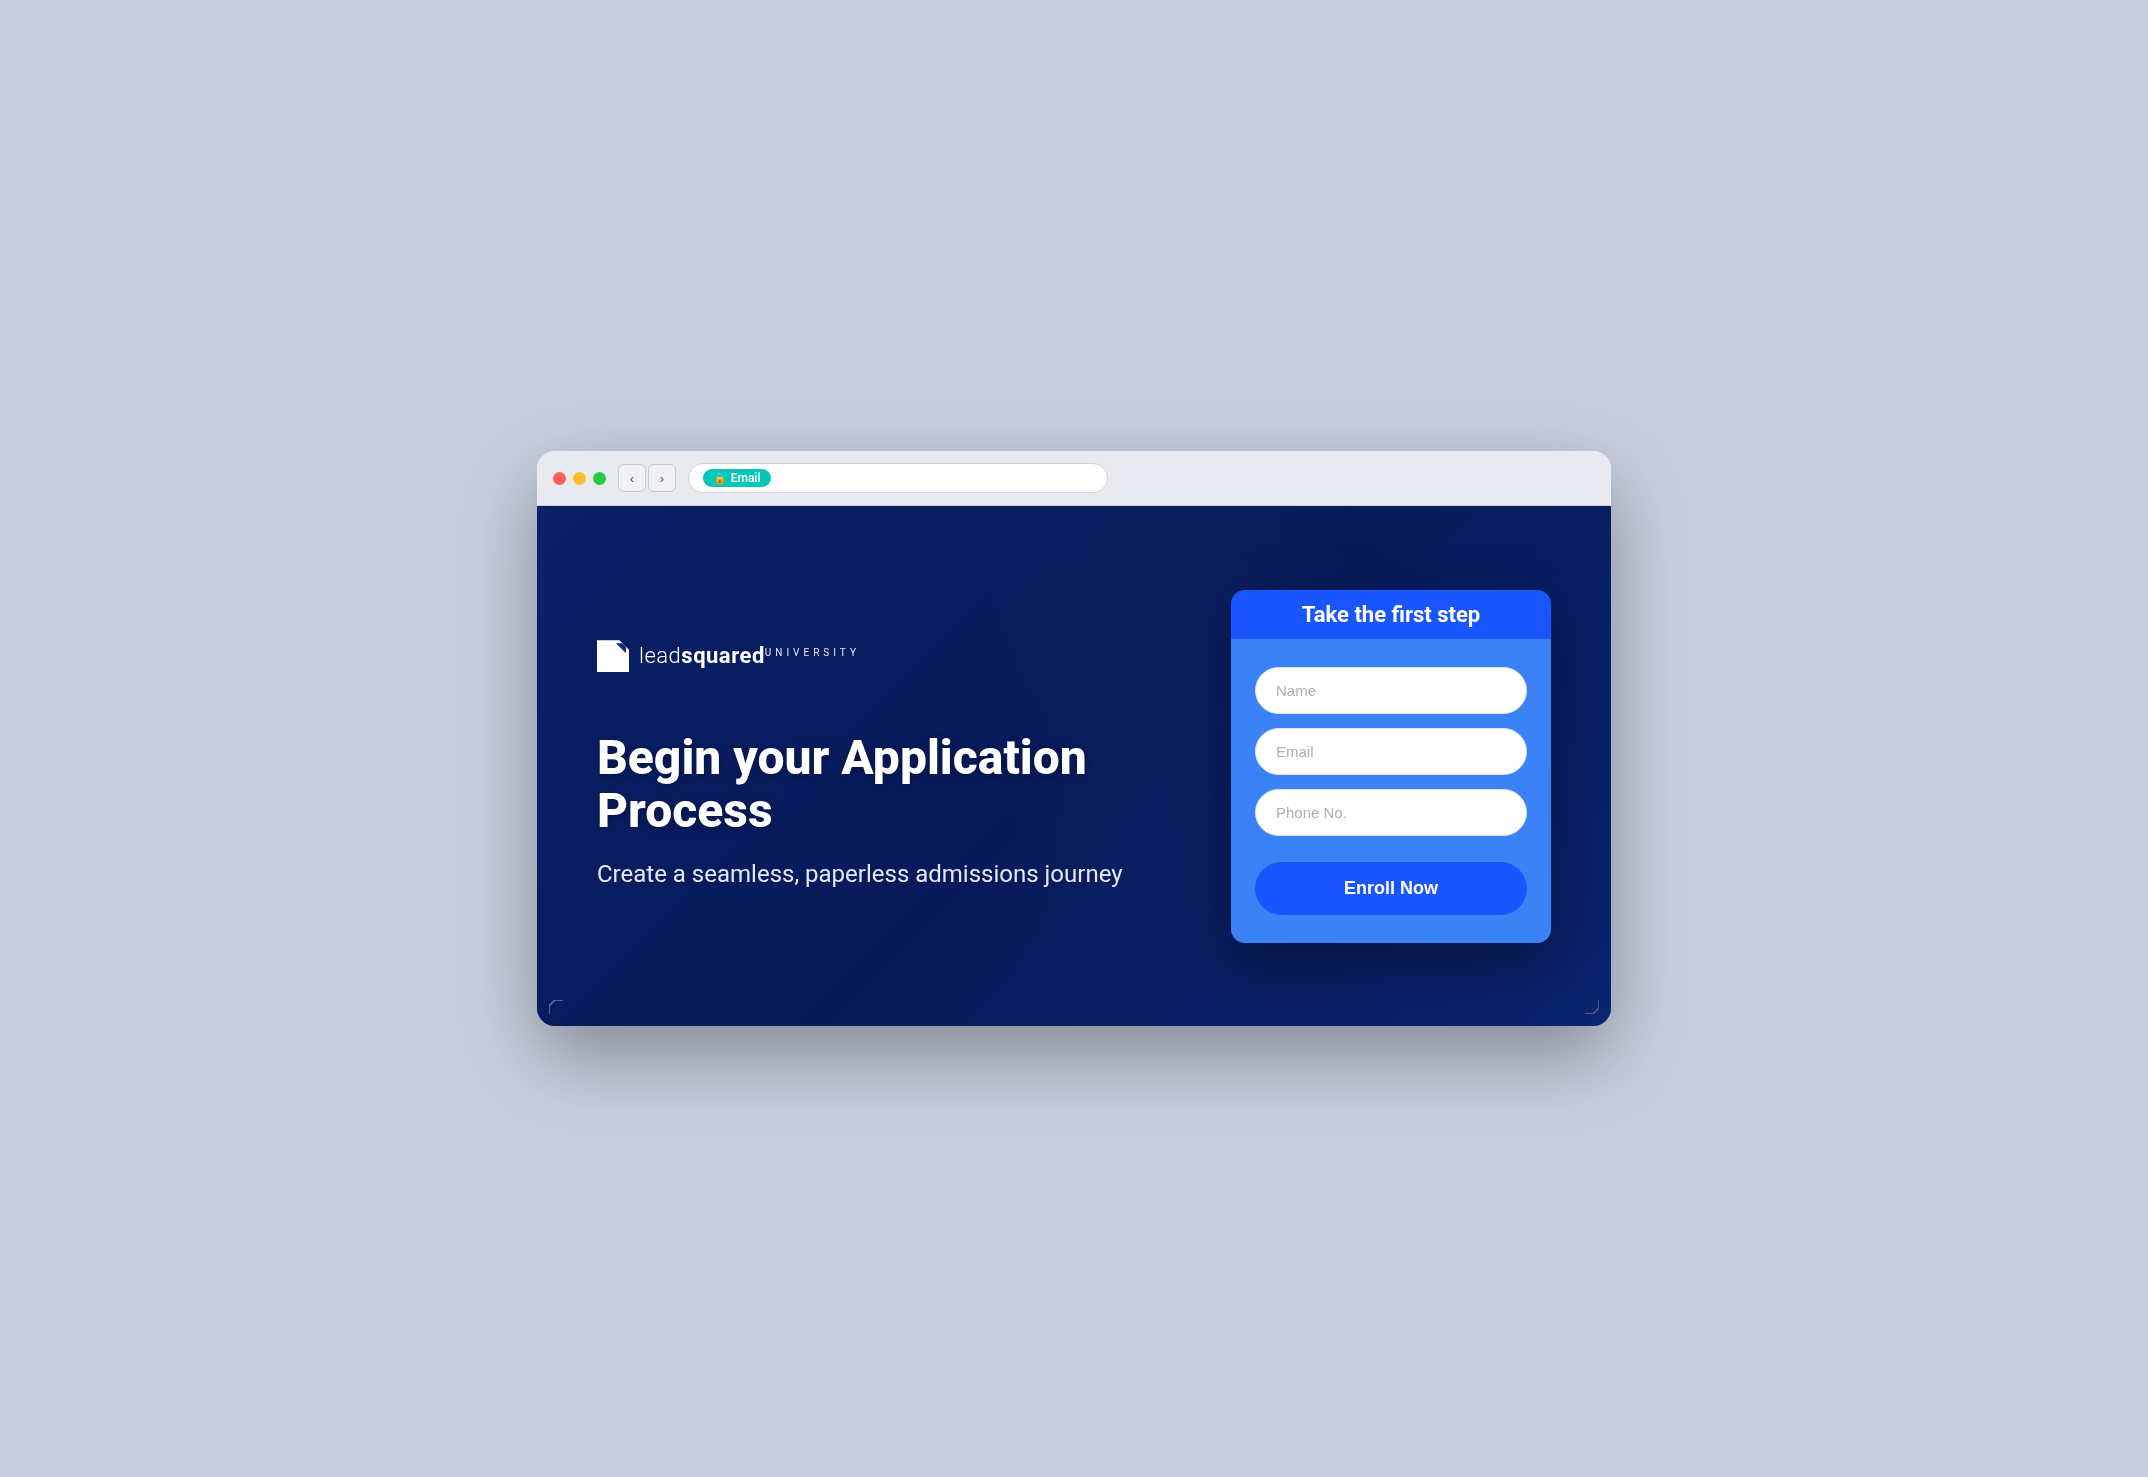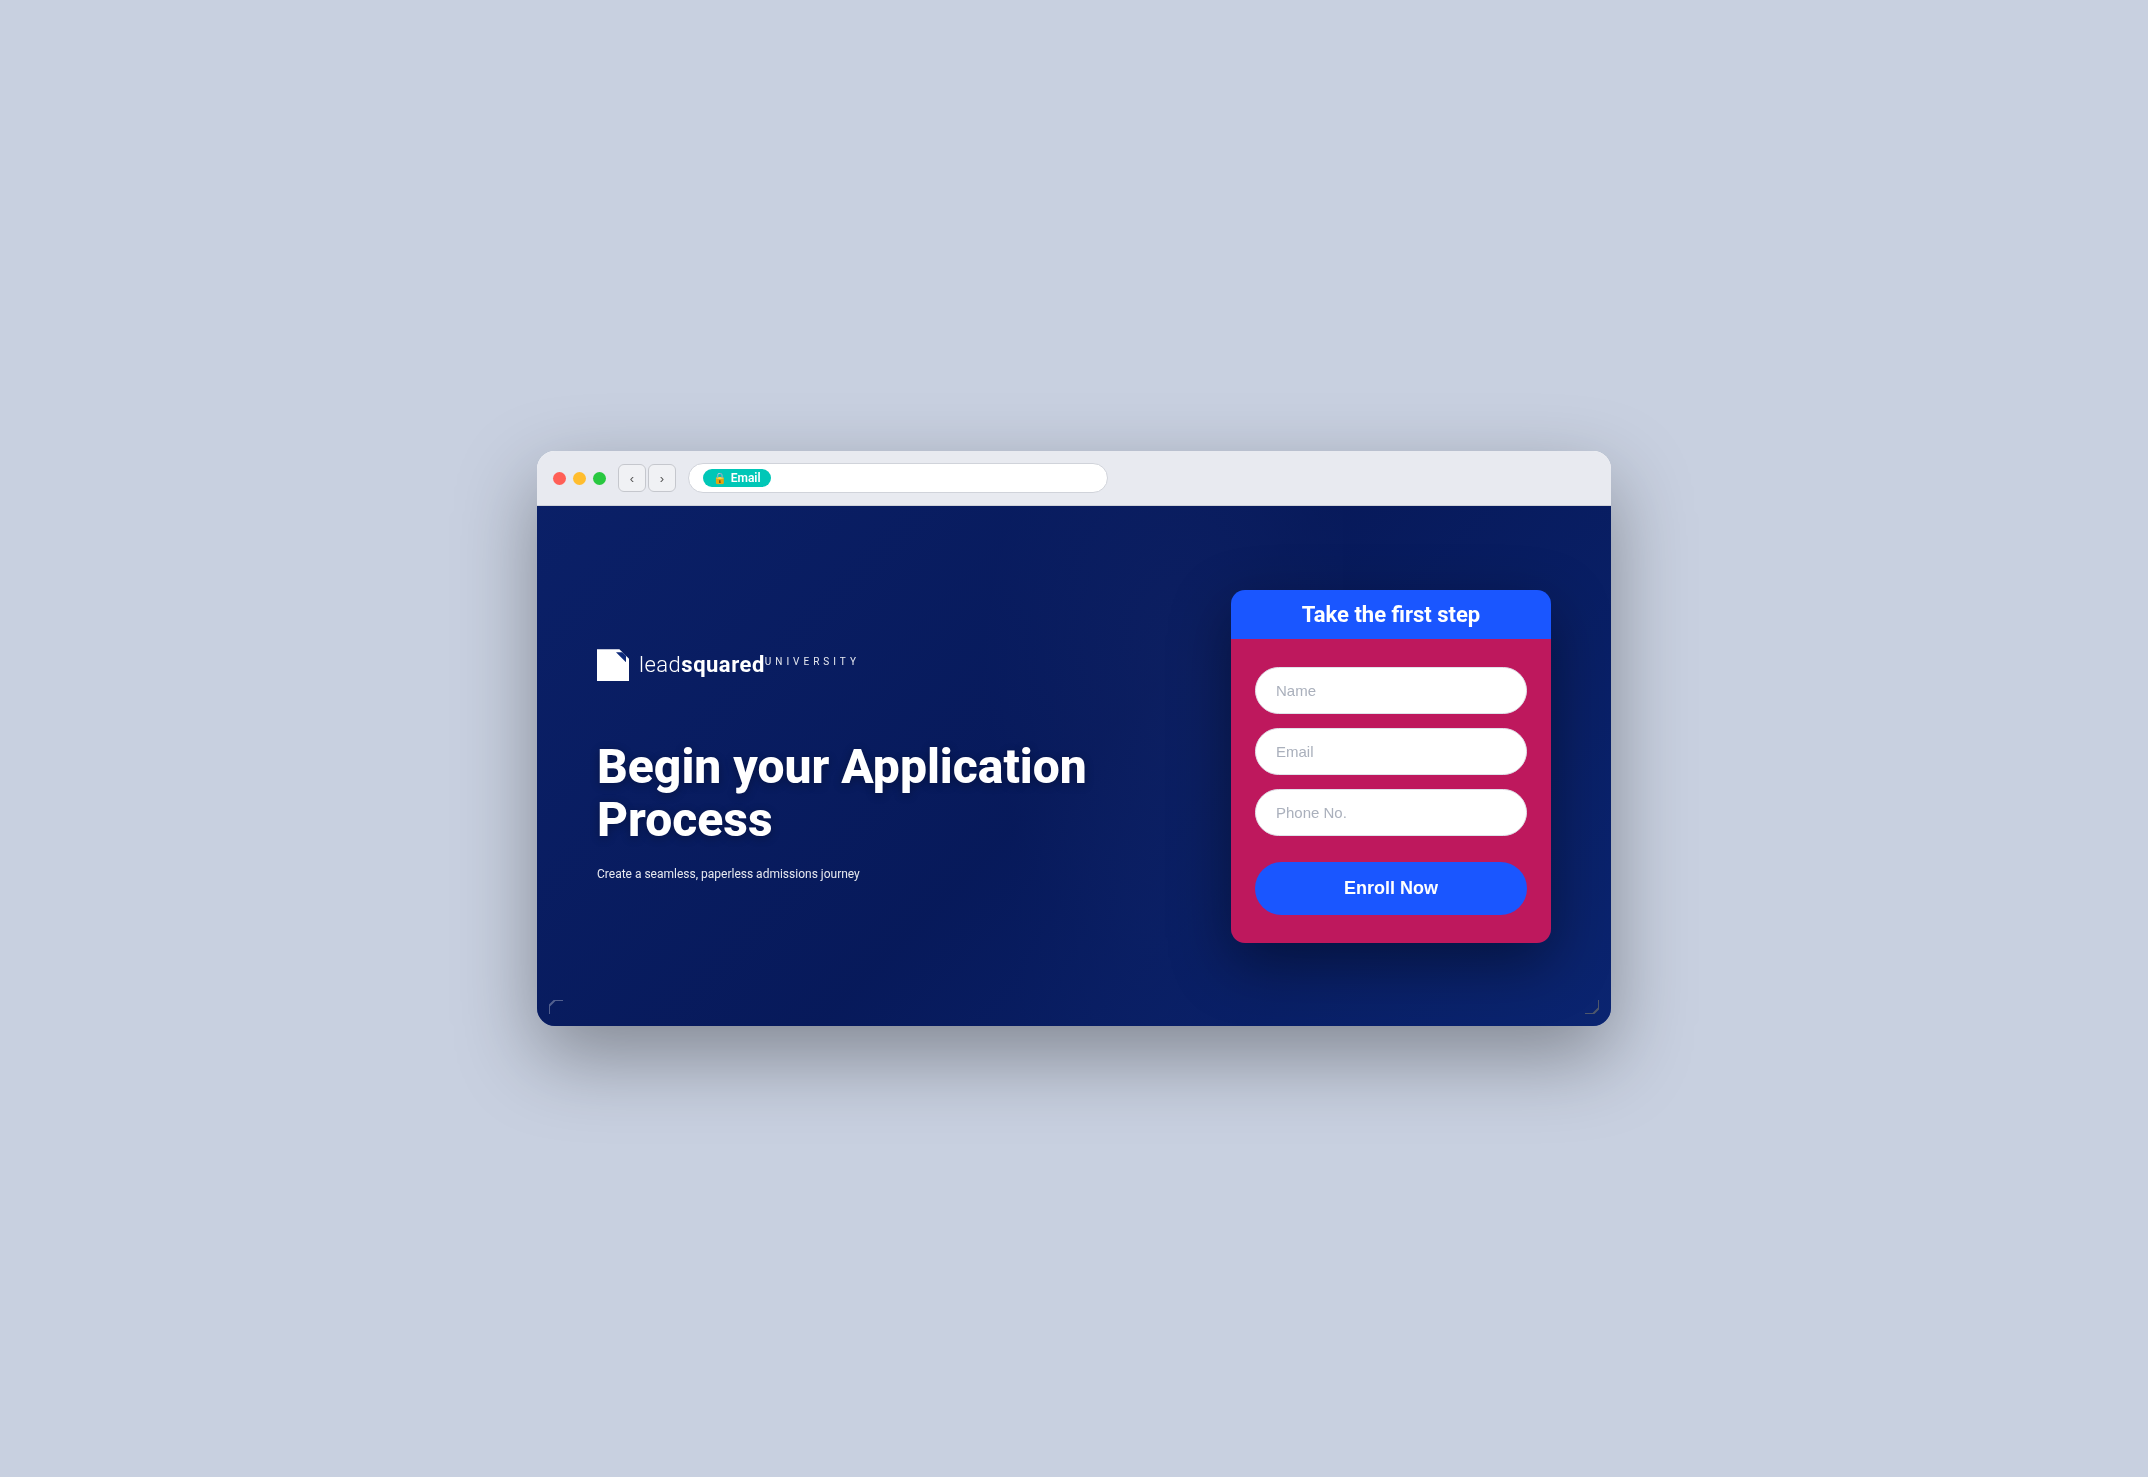--- a/index.html
+++ b/index.html
@@ -204,21 +204,21 @@
 
     .headline {
       font-size: 48px;
       font-weight: 800;
       line-height: 1.1;
       margin-bottom: 18px;
       text-shadow: 0 2px 10px rgba(0,0,0,0.3);
     }
 
     .subheadline {
-      font-size: 12px;
+      font-size: 24px;
       font-weight: 400;
       line-height: 1.5;
       opacity: 0.9;
     }
 
     
     .form-card {
       width: 320px;
       min-width: 300px;
       border-radius: 14px;
@@ -233,21 +233,21 @@
       text-align: center;
     }
 
     .form-title {
       color: #fff;
       font-size: 22px;
       font-weight: 700;
     }
 
     .form-body {
-      background: #be185d;
+      background: #3b82f6;
       padding: 28px 24px;
       display: flex;
       flex-direction: column;
       gap: 14px;
     }
 
     .form-input {
       width: 100%;
       padding: 14px 20px;
       border-radius: 50px;

